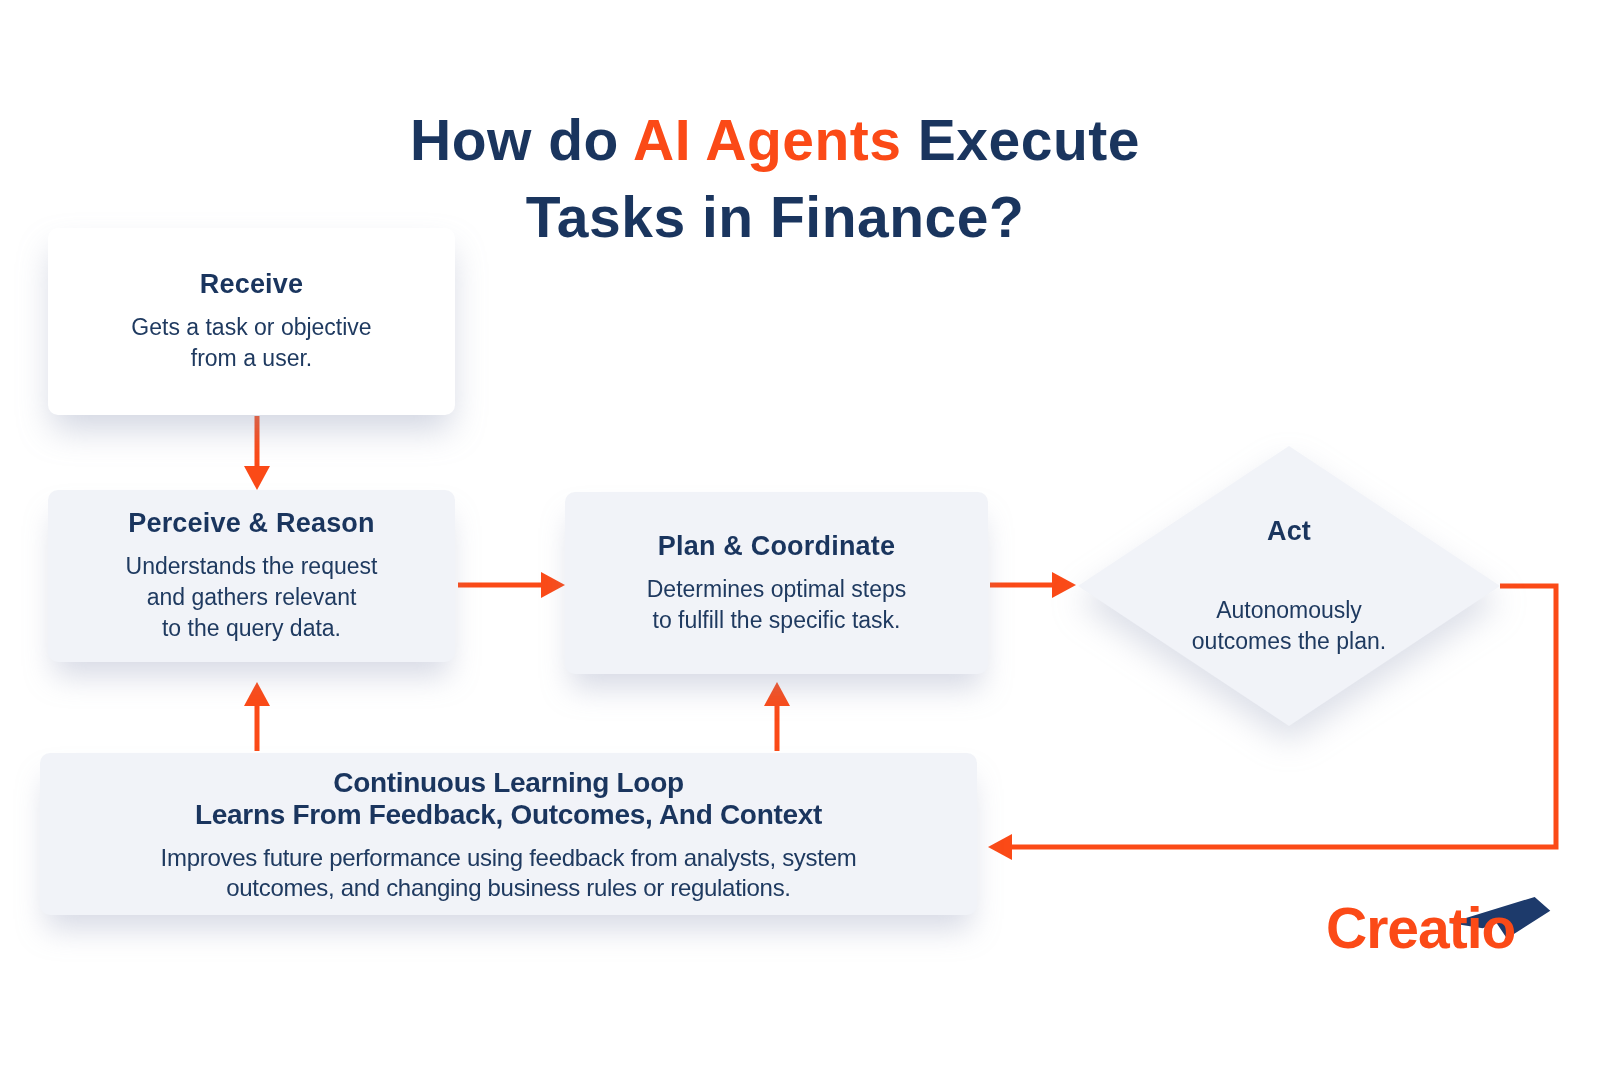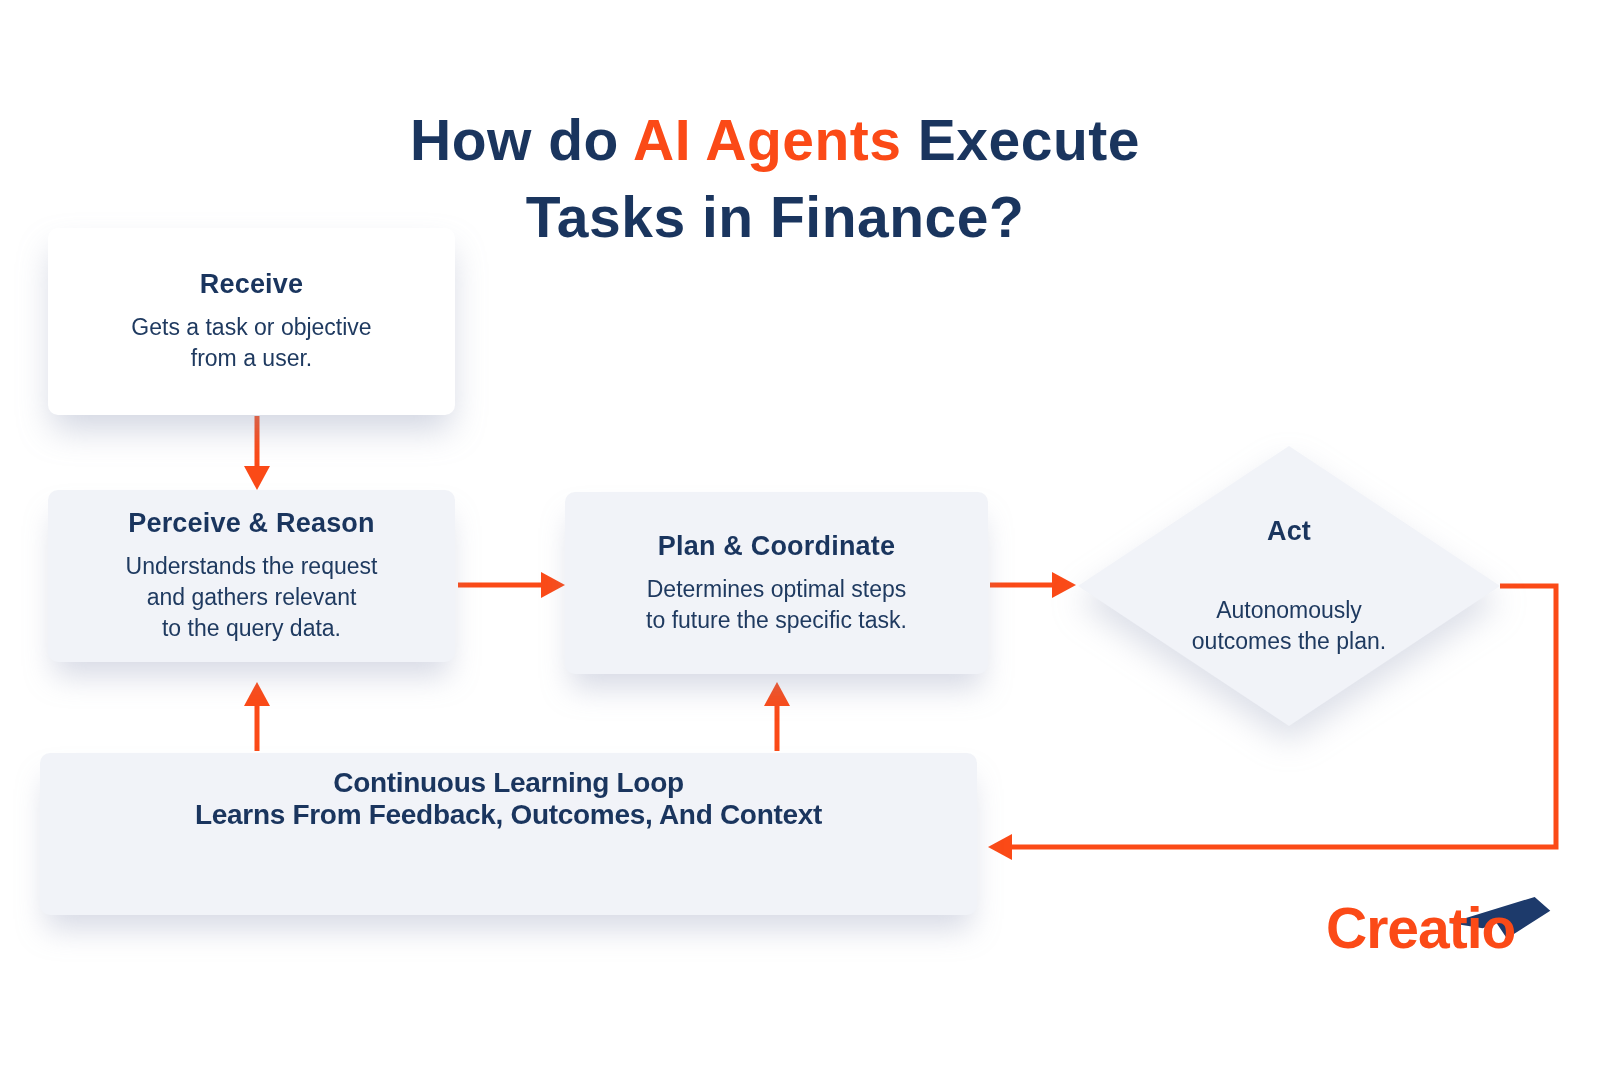--- a/index.html
+++ b/index.html
@@ -184,34 +184,36 @@
 
   <div id="node-receive" class="node white">
     <div class="node-title">Receive</div>
     <div class="node-body">Gets a task or objective
 from a user.</div>
   </div>
 
   <div id="node-plan" class="node">
     <div class="node-title">Plan &amp; Coordinate</div>
     <div class="node-body">Determines optimal steps
-to future the specific task.</div>
+to fulfill the specific task.</div>
   </div>
 
   <div id="node-act-wrap">
     <div id="node-act">
       <div class="node-title">Act</div>
       <div class="node-body">Autonomously
 outcomes the plan.</div>
     </div>
   </div>
 
   <div id="node-loop" class="node">
     <div class="loop-title">Continuous Learning Loop</div>
     <div class="loop-title">Learns From Feedback, Outcomes, And Context</div>
+    <div class="loop-body">Improves future performance using feedback from analysts, system
+outcomes, and changing business rules or regulations.</div>
   </div>
 
   <div id="logo">
     <svg class="swoosh" viewBox="0 0 120 56">
       <polygon fill="#1d3a6b" points="2,36 100,6 118,22 68,54 56,36 40,42"></polygon>
     </svg>
     <div class="wordmark">Creatio</div>
   </div>
 
 </div>

